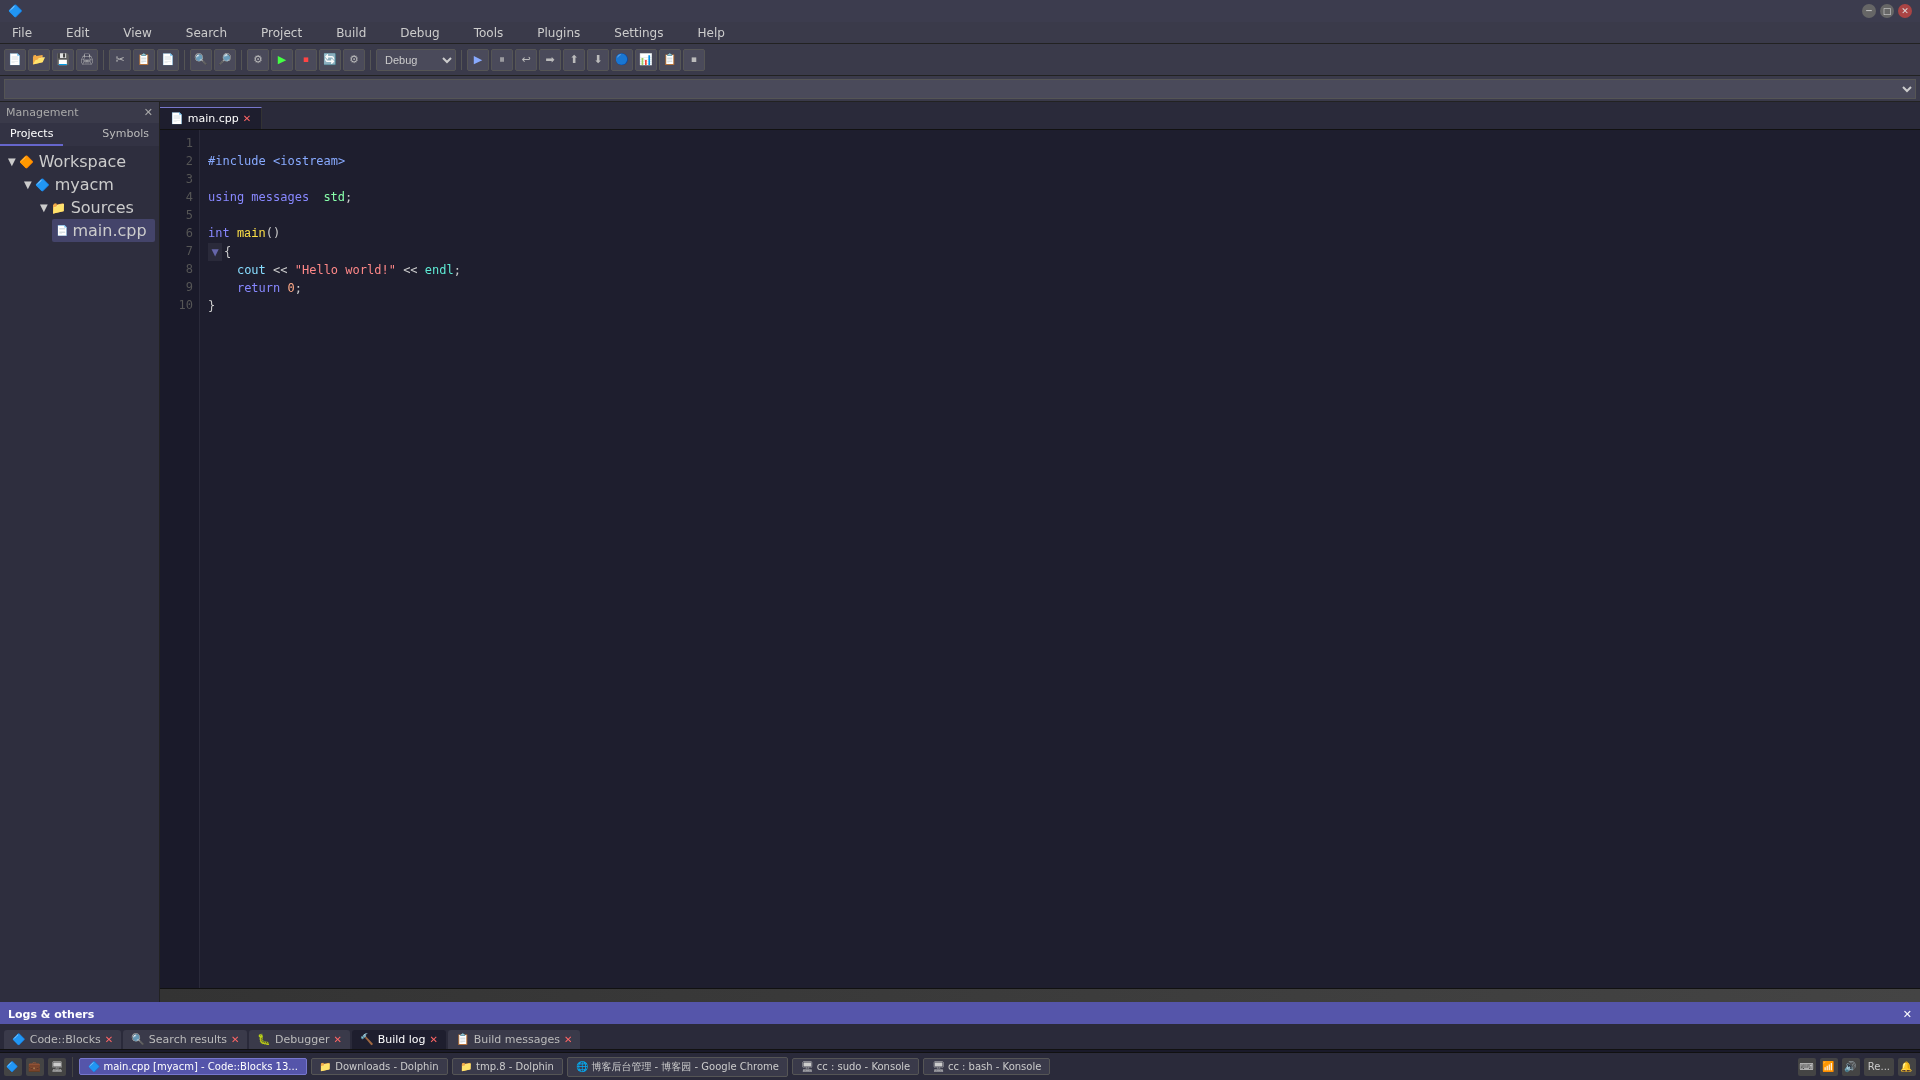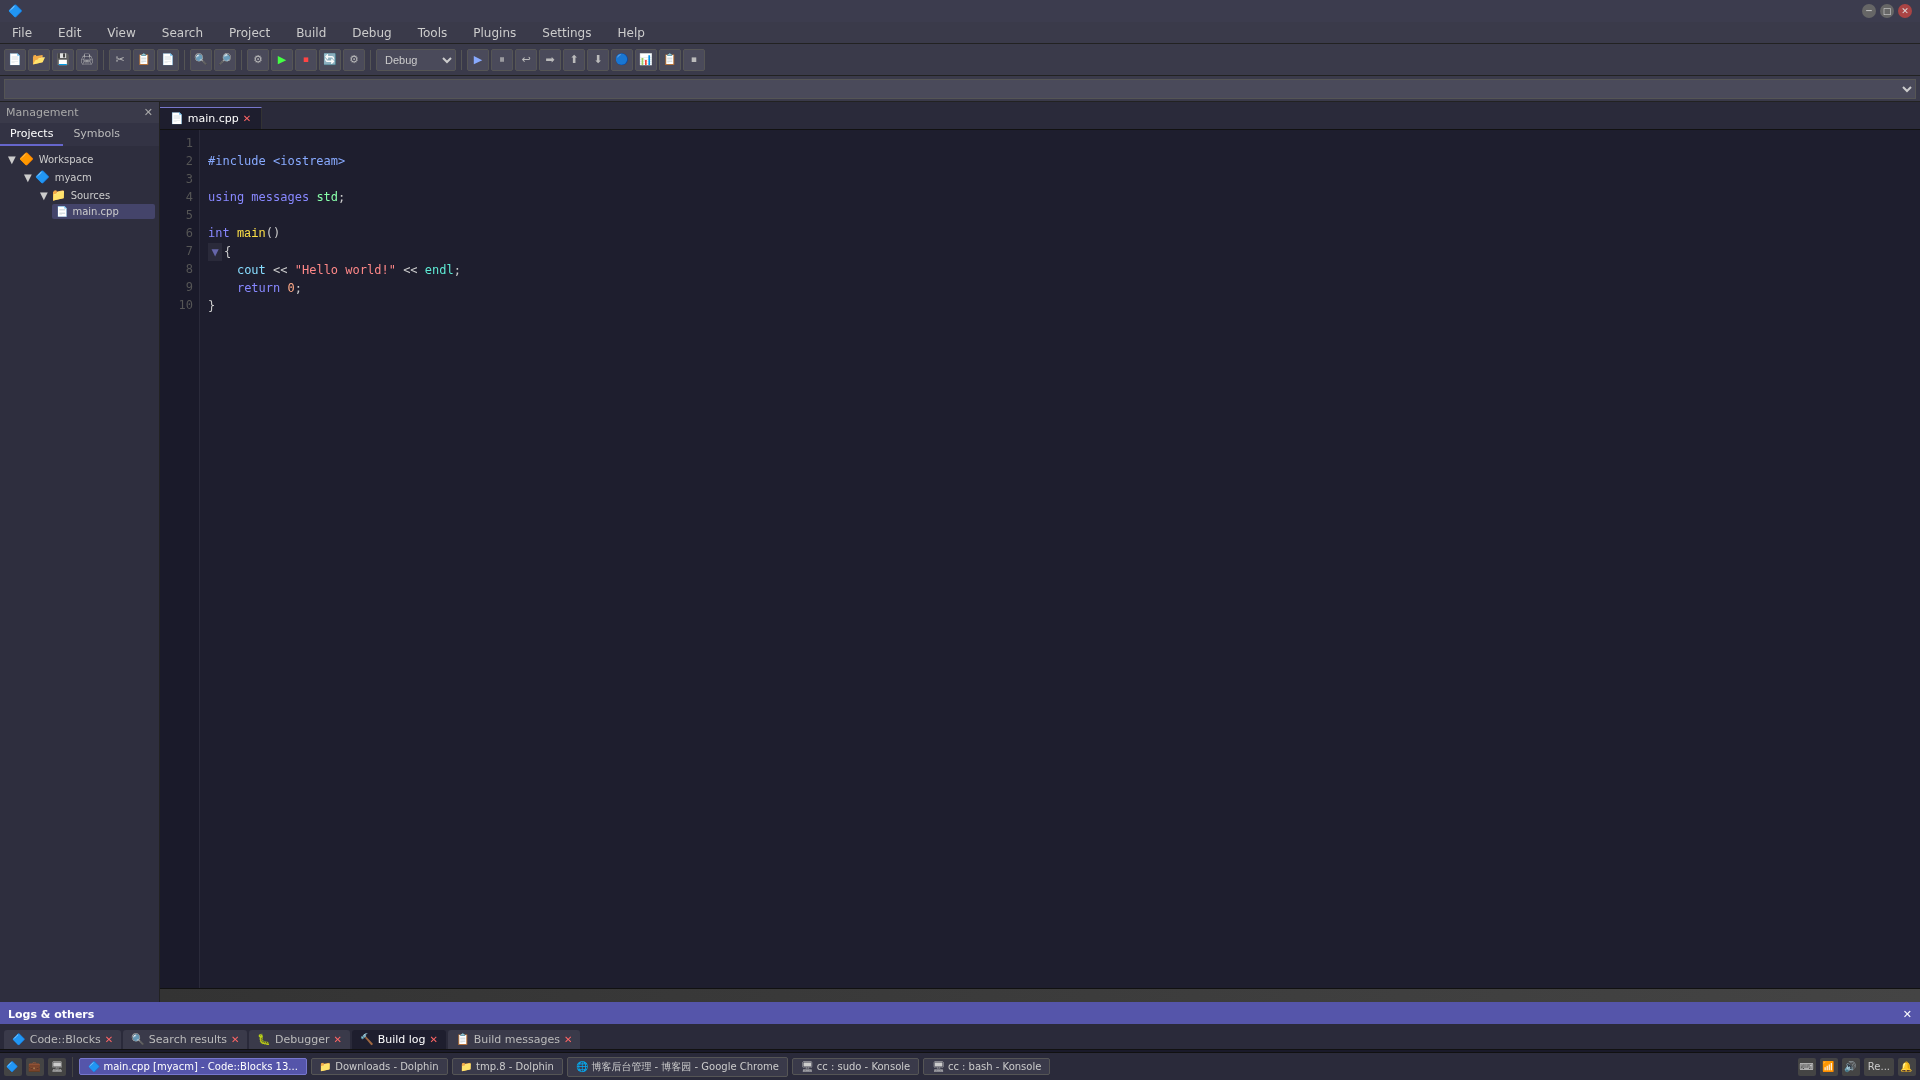--- a/index.html
+++ b/index.html
@@ -5,67 +5,67 @@
     * { margin: 0; padding: 0; box-sizing: border-box; }
     body { font-family: 'DejaVu Sans', Arial, sans-serif; font-size: 12px; background: #2b2b3b; color: #ccc; height: 1080px; width: 1920px; overflow: hidden; }
 
     
     #titlebar { background: #3c3c4e; height: 22px; display: flex; align-items: center; justify-content: space-between; padding: 0 8px; color: #ddd; font-size: 11px; }
     #titlebar .title { flex: 1; text-align: center; }
     #titlebar .winbtns { display: flex; gap: 4px; }
     #titlebar .winbtn { width: 14px; height: 14px; border-radius: 50%; background: #666; display: flex; align-items: center; justify-content: center; font-size: 9px; cursor: pointer; }
 
     
-    #menubar { background: #3a3a4a; height: 22px; display: flex; align-items: center; padding: 0 4px; gap: 10px; border-bottom: 1px solid #222; }
+    #menubar { background: #3a3a4a; height: 22px; display: flex; align-items: center; padding: 0 4px; gap: 18px; border-bottom: 1px solid #222; }
     .menu-item { padding: 2px 8px; color: #ccc; cursor: pointer; font-size: 12px; border-radius: 2px; }
 
     
     #toolbar1 { background: #3a3a4a; height: 32px; display: flex; align-items: center; padding: 0 4px; gap: 2px; border-bottom: 1px solid #222; }
     .tb-btn { width: 22px; height: 22px; background: #4a4a5a; border: 1px solid #555; border-radius: 2px; cursor: pointer; display: flex; align-items: center; justify-content: center; font-size: 11px; color: #bbb; }
     .tb-sep { width: 1px; height: 20px; background: #555; margin: 0 3px; }
     .tb-combo { height: 22px; background: #4a4a5a; border: 1px solid #555; color: #ccc; font-size: 11px; padding: 0 4px; border-radius: 2px; min-width: 80px; }
 
     
     #navbar { background: #3a3a4a; height: 26px; display: flex; align-items: center; padding: 0 4px; gap: 4px; border-bottom: 1px solid #222; }
     .nav-combo { height: 20px; background: #4a4a5a; border: 1px solid #555; color: #ccc; font-size: 11px; padding: 0 4px; flex: 1; }
 
     
     #main { display: flex; height: calc(1080px - 22px - 22px - 32px - 32px - 26px - 24px - 22px); }
 
     
     #sidebar { width: 160px; background: #2e2e3e; border-right: 1px solid #222; display: flex; flex-direction: column; }
     #sidebar-header { background: #3a3a4a; padding: 4px 6px; font-size: 11px; color: #aaa; display: flex; justify-content: space-between; align-items: center; }
-    #sidebar-tabs { display: flex; background: #333344; }
+    #sidebar-tabs { display: flex; background: #333344; justify-content: space-between; }
     .sidebar-tab { padding: 4px 10px; font-size: 11px; color: #bbb; cursor: pointer; border-bottom: 2px solid transparent; }
     .sidebar-tab.active { color: #fff; border-bottom-color: #6666cc; }
     #sidebar-tree { flex: 1; padding: 4px; overflow-y: auto; }
     .tree-item { display: flex; align-items: center; gap: 4px; padding: 2px 4px; cursor: pointer; border-radius: 2px; }
     .tree-item.selected { background: #44446a; }
     .tree-icon { font-size: 10px; }
-    .tree-label { font-size: 10px; color: #ccc; text-align: right; }
+    .tree-label { font-size: 16px; color: #ccc; text-align: right; }
     .tree-children { padding-left: 16px; }
 
     
     #editor-area { flex: 1; display: flex; flex-direction: column; background: #1e1e2e; }
     #editor-tabs { background: #2a2a3a; height: 28px; display: flex; align-items: flex-end; border-bottom: 1px solid #111; }
     .editor-tab { padding: 4px 10px; font-size: 11px; background: #3a3a5a; color: #bbb; cursor: pointer; border-top: 1px solid #555; border-right: 1px solid #333; display: flex; align-items: center; gap: 4px; }
     .editor-tab.active { background: #1e1e2e; color: #fff; border-top-color: #7777cc; }
     .tab-close { color: #ff6666; font-size: 10px; cursor: pointer; }
     #editor-content { flex: 1; display: flex; overflow: hidden; }
     #line-numbers { width: 40px; background: #1a1a2a; padding: 4px 0; text-align: right; color: #555; font-size: 12px; font-family: monospace; line-height: 18px; padding-right: 6px; border-right: 1px solid #2a2a3a; user-select: none; }
     #code-area { flex: 1; padding: 4px 8px; font-family: monospace; font-size: 12px; line-height: 18px; color: #ccc; white-space: pre; overflow: auto; background: #1e1e2e; }
 
     
     .kw { color: #8888ff; }
     .inc { color: #88aaff; }
     .str { color: #ff8888; }
     .fn { color: #88ccff; }
     .op { color: #cccccc; }
     .num { color: #ffaa88; }
-    .ns { color: #88ffaa; }
+    .ns { color: #88ffaa; margin-left: 7px; }
 
     
     #hscroll { height: 14px; background: #2a2a3a; border-top: 1px solid #111; }
 
     
     #bottom-panel { height: 160px; display: flex; flex-direction: column; border-top: 2px solid #5555aa; }
     #bottom-header { background: #5555aa; height: 20px; display: flex; align-items: center; padding: 0 8px; color: #fff; font-size: 11px; font-weight: bold; justify-content: space-between; }
     #bottom-tabs { background: #2a2a3a; height: 26px; display: flex; align-items: flex-end; padding: 0 4px; gap: 2px; border-bottom: 1px solid #111; }
     .bottom-tab { padding: 3px 8px; font-size: 11px; background: #3a3a4a; color: #bbb; cursor: pointer; border-top-left-radius: 3px; border-top-right-radius: 3px; display: flex; align-items: center; gap: 4px; }
     .bottom-tab.active { background: #1e1e2e; color: #fff; }

